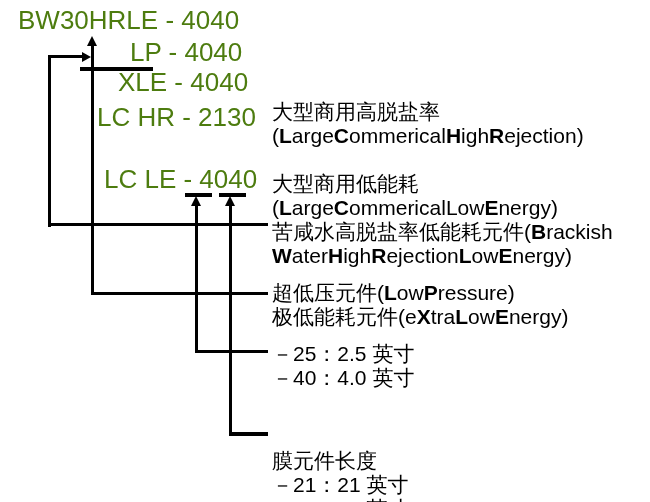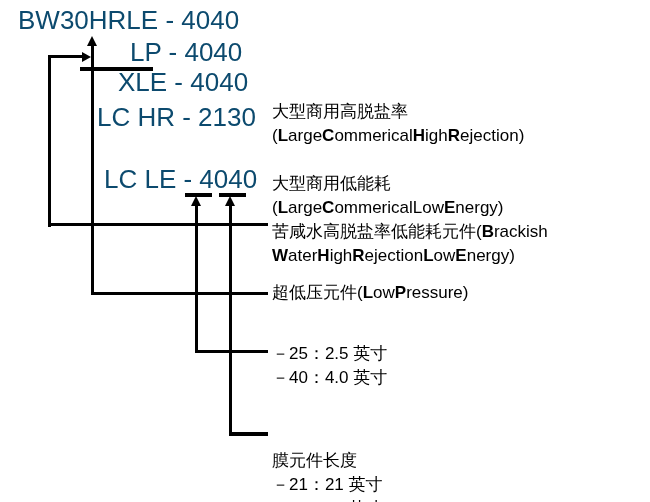--- a/index.html
+++ b/index.html
@@ -3,29 +3,29 @@
 <meta charset="utf-8">
 <style>
   html,body{margin:0;padding:0;background:#ffffff;}
   .canvas{
     position:relative;width:650px;height:502px;background:#ffffff;
     color:#000;font-family:"Liberation Sans","DejaVu Sans",sans-serif;
     overflow:hidden;
   }
   .model{
     position:absolute;font-size:26px;line-height:1;white-space:nowrap;
-    color:#0c4a6e;
+    color:#4d7c0f;
   }
   .m1{left:18px;top:7px;}
   .m2{left:130px;top:39px;}
   .m3{left:118px;top:69px;}
   .m4{left:97px;top:104px;}
   .m5{left:104px;top:166px;}
 
-  .ann{position:absolute;left:272px;font-size:17px;line-height:24px;white-space:nowrap;}
+  .ann{position:absolute;left:272px;font-size:21px;line-height:24px;white-space:nowrap;}
   .b1{top:100px;} .b2{top:163px;margin-top:9px;} .b3{top:220px;}
   .b4{top:281px;} .b5{top:342px;} .b6{top:421px;margin-top:28px;}
   .bseg{font-weight:bold;}
 
   .ln{position:absolute;background:#000;}
   
   .l1h{left:48px;top:55px;width:34px;height:3px;}
   .l1v{left:48px;top:55px;width:3px;height:172px;}
   
   .v1{left:91px;top:46px;width:3px;height:249px;}
@@ -97,20 +97,21 @@
     <div><span>(</span><span class="bseg">L</span><span>arge</span><span class="bseg">C</span><span>ommericalLow</span><span class="bseg">E</span><span>nergy)</span></div>
   </div>
 
   <div class="ann b3">
     <div><span>苦咸水高脱盐率低能耗元件(</span><span class="bseg">B</span><span>rackish</span></div>
     <div><span class="bseg">W</span><span>ater</span><span class="bseg">H</span><span>igh</span><span class="bseg">R</span><span>ejection</span><span class="bseg">L</span><span>ow</span><span class="bseg">E</span><span>nergy)</span></div>
   </div>
 
   <div class="ann b4">
     <div><span>超低压元件(</span><span class="bseg">L</span><span>ow</span><span class="bseg">P</span><span>ressure)</span></div>
+    <div><span>极低能耗元件(e</span><span class="bseg">X</span><span>tra</span><span class="bseg">L</span><span>ow</span><span class="bseg">E</span><span>nergy)</span></div>
   </div>
 
   <div class="ann b5">
     <div>－25：2.5 英寸</div>
     <div>－40：4.0 英寸</div>
   </div>
 
   <div class="ann b6">
     <div>膜元件长度</div>
     <div>－21：21 英寸</div>

